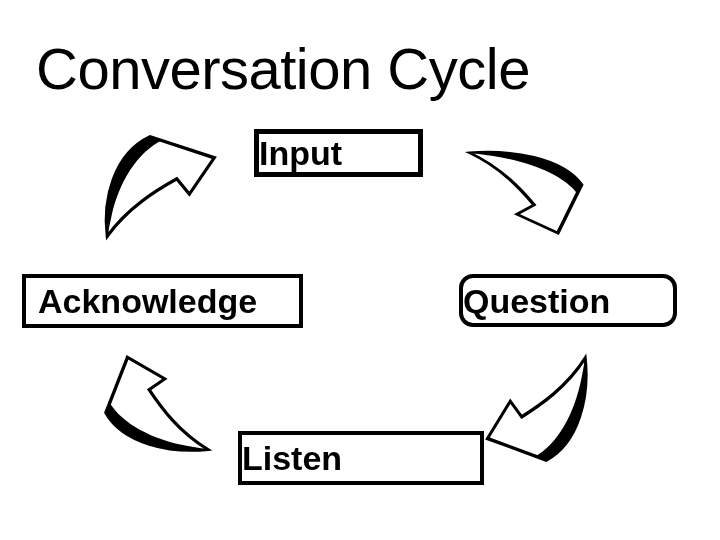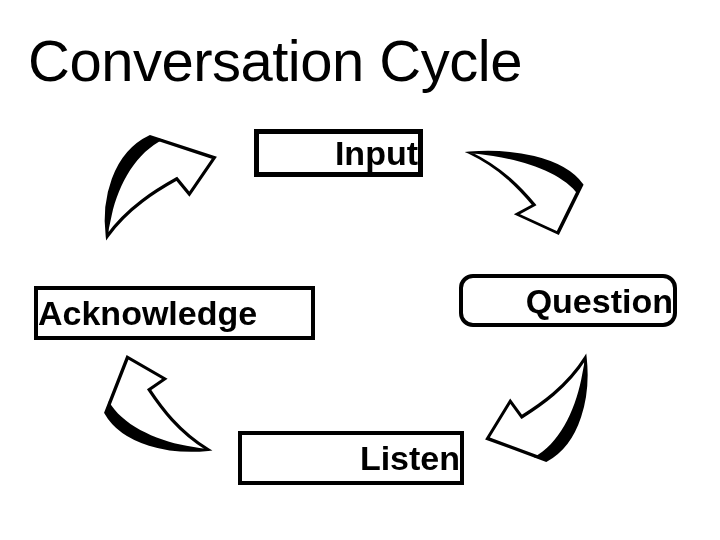--- a/index.html
+++ b/index.html
@@ -9,45 +9,45 @@
     height: 540px;
     background: #ffffff;
     overflow: hidden;
     font-family: "Liberation Sans", sans-serif;
     color: #000000;
   }
   .title {
     position: absolute;
     left: 28px;
     top: 32px;
-    margin: 0;
+    margin: 8px;
     font-size: 58px;
     font-weight: 400;
     line-height: 1;
     white-space: nowrap;
     letter-spacing: -0.5px;
     color: #000000;
   }
   .node {
     position: absolute;
     box-sizing: border-box;
     display: flex;
     align-items: center;
-    justify-content: flex-end;
+    justify-content: flex-start;
     border: 4px solid #000000;
     background: #ffffff;
     font-size: 34px;
     font-weight: 700;
     line-height: 1;
     white-space: nowrap;
   }
   .node-input       { left: 254px; top: 129px; width: 169px; height: 48px; border-width: 5px; }
   .node-question    { left: 459px; top: 274px; width: 218px; height: 53px; border-radius: 14px; }
-  .node-acknowledge { left: 22px;  top: 286px; width: 281px; height: 54px; justify-content: flex-start; padding-left: 0; margin-left: 12px; }
-  .node-listen      { left: 238px; top: 431px; width: 226px; height: 54px; }
+  .node-acknowledge { left: 22px;  top: 274px; width: 281px; height: 54px; justify-content: flex-start; padding-left: 12px; }
+  .node-listen      { left: 238px; top: 431px; width: 246px; height: 54px; }
   .arrow { position: absolute; display: block; }
   .arrow-tl { left: 101px; top: 131px; width: 116px; height: 110px; }
   .arrow-tr { left: 464px; top: 148px; width: 124px; height: 87px;  }
   .arrow-br { left: 485px; top: 353px; width: 106px; height: 113px; }
   .arrow-bl { left: 100px; top: 355px; width: 113px; height: 100px; }
   .arrow path.body   { fill: #ffffff; stroke: #000000; stroke-width: 3.5; stroke-linejoin: miter; }
   .arrow path.shadow { fill: #000000; stroke: none; }
 </style>
 </head>
 <body>

